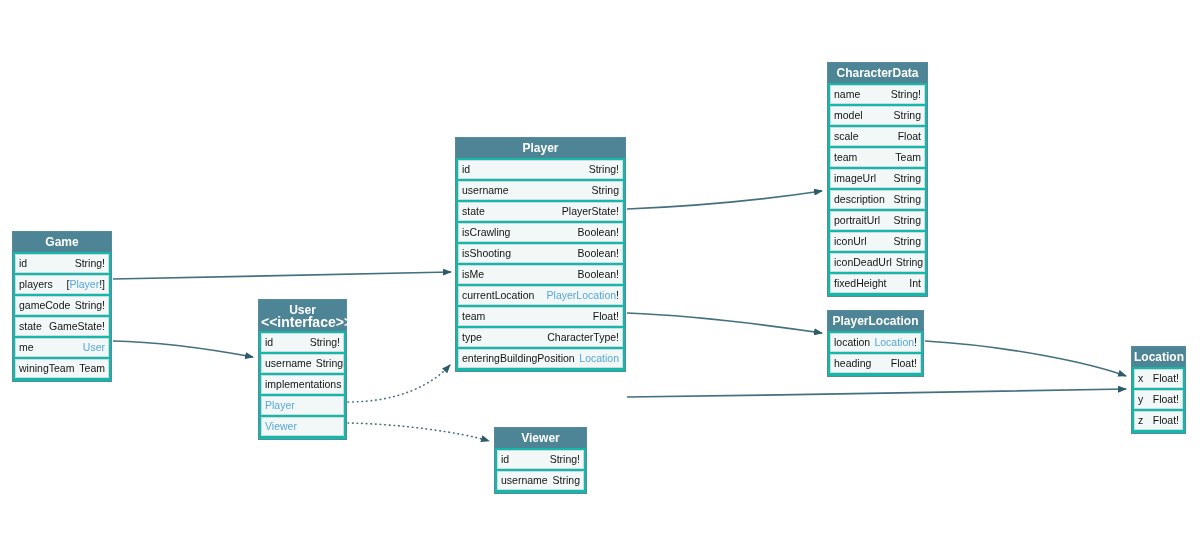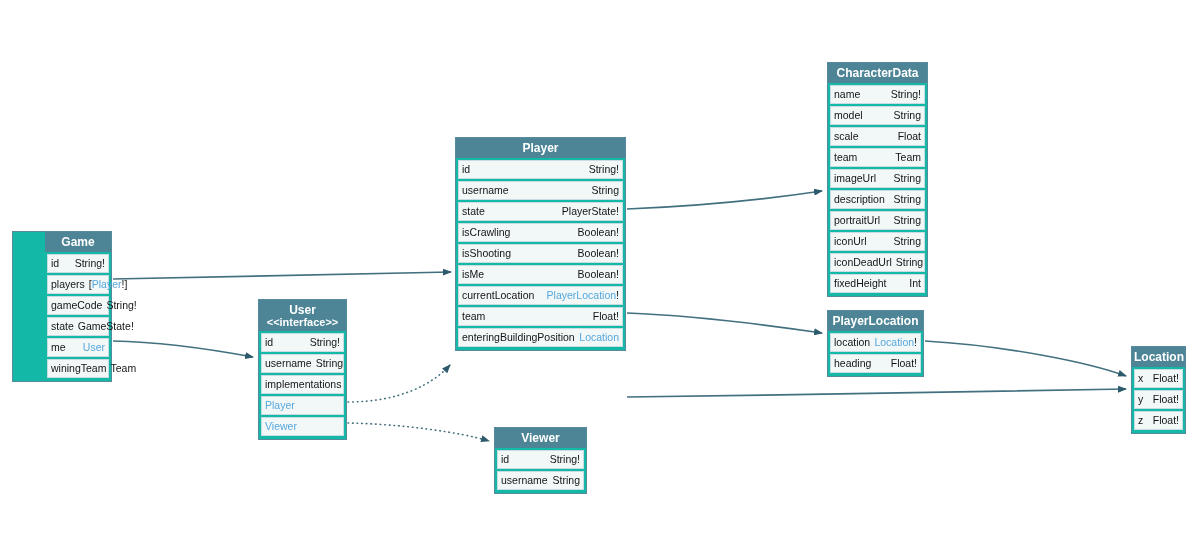--- a/index.html
+++ b/index.html
@@ -3,21 +3,21 @@
 <meta charset="utf-8">
 <style>
   html,body{margin:0;padding:0;background:#ffffff;}
   body{font-family:"Liberation Sans",sans-serif;}
   #canvas{position:relative;width:1200px;height:547px;background:var(--bg,#fff);overflow:hidden;}
   #edges{position:absolute;left:0;top:0;width:1200px;height:547px;}
   .edge{fill:none;stroke:var(--edge);stroke-width:1.7;}
   .edge.dotted{stroke-width:1.6;stroke-dasharray:0.6 4;stroke-linecap:round;}
   .node{position:absolute;box-sizing:border-box;background:#14b8a6;border:1px solid var(--table_border);padding-bottom:1px;}
   .node-header{background:var(--header_bg);color:var(--header_text);text-align:center;font-weight:bold;font-size:12px;line-height:14px;padding:3px 2px;}
-  .node-header .subtitle{font-size:11px;line-height:11px;font-weight:bold;}
+  .node-header .subtitle{font-size:14px;line-height:11px;font-weight:bold;}
   .row{display:flex;justify-content:space-between;align-items:flex-start;box-sizing:content-box;
        height:17px;line-height:17px;font-size:10.5px;background:var(--row_bg);
        border:1px solid var(--row_border);margin:2px;padding:0 3px;white-space:nowrap;color:var(--text);}
   .row .fname{color:var(--text);}
   .row .ftype{margin-left:4px;color:var(--text);}
   .row .link{color:var(--link);}
   .row.linkrow .fname{color:var(--link);}
 </style>
 </head>
 <body>
@@ -32,21 +32,21 @@
   <path d="M113,279 C250,276 380,273 451,272" class="edge solid" marker-end="url(#arrow)"></path>
       <path d="M113,341 C165,342 215,350 253,357" class="edge solid" marker-end="url(#arrow)"></path>
       <path d="M627,209 C700,206 775,198 822,191" class="edge solid" marker-end="url(#arrow)"></path>
       <path d="M627,313 C700,316 775,326 822,333" class="edge solid" marker-end="url(#arrow)"></path>
       <path d="M627,397 C800,395 1010,391 1126,389" class="edge solid" marker-end="url(#arrow)"></path>
       <path d="M925,341 C1010,346 1090,363 1126,376" class="edge solid" marker-end="url(#arrow)"></path>
       <path d="M348,402 C398,402 432,385 450,365" class="edge dotted" marker-end="url(#arrow)"></path>
       <path d="M348,423 C400,424 460,432 489,441" class="edge dotted" marker-end="url(#arrow)"></path>
     </svg>
 
-<div class="node" style="left: 12px; top: 231px; width: 100px; padding-left: 32px;">
+<div class="node" style="left: 12px; top: 231px; width: 100px;">
       <div class="node-header">
         <div>Game</div>
       </div>
       <div class="row">
         <span class="fname">id</span>
         <span class="ftype"><span>String!</span></span>
       </div>
       <div class="row">
         <span class="fname">players</span>
         <span class="ftype"><span>[</span><span class="link">Player</span><span>!]</span></span>
@@ -119,20 +119,24 @@
         <span class="fname">isMe</span>
         <span class="ftype"><span>Boolean!</span></span>
       </div>
       <div class="row">
         <span class="fname">currentLocation</span>
         <span class="ftype"><span class="link">PlayerLocation</span><span>!</span></span>
       </div>
       <div class="row">
         <span class="fname">team</span>
         <span class="ftype"><span>Float!</span></span>
+      </div>
+      <div class="row">
+        <span class="fname">type</span>
+        <span class="ftype"><span>CharacterType!</span></span>
       </div>
       <div class="row">
         <span class="fname">enteringBuildingPosition</span>
         <span class="ftype"><span class="link">Location</span></span>
       </div>
     </div>
     <div class="node" style="left: 494px; top: 427px; width: 93px;">
       <div class="node-header">
         <div>Viewer</div>
       </div>

